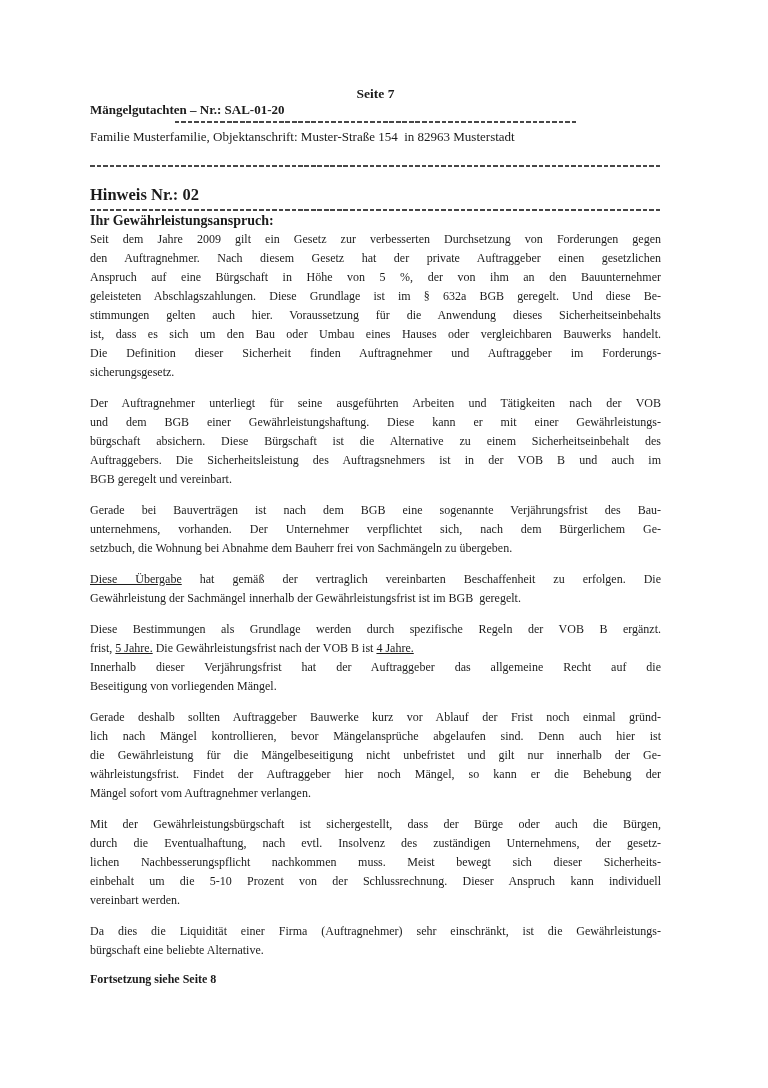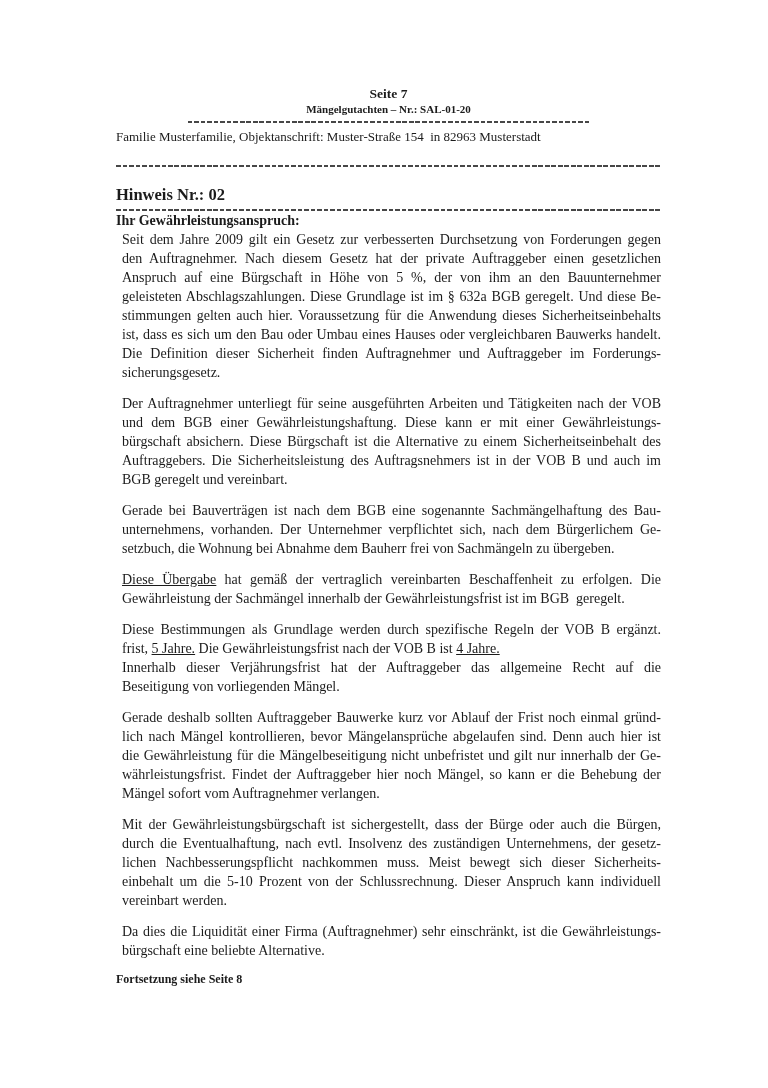--- a/index.html
+++ b/index.html
@@ -6,36 +6,36 @@
     margin: 0;
     padding: 0;
     background: #ffffff;
   }
   .page {
     position: relative;
     width: 768px;
     height: 1088px;
     background: #ffffff;
     box-sizing: border-box;
-    padding: 86px 107px 0 116px;
+    padding: 86px 107px 0 90px;
     font-family: "Liberation Serif", "DejaVu Serif", serif;
     color: #1b1b1b;
     overflow: hidden;
   }
   .hdr-page {
     text-align: center;
     font-weight: bold;
     font-size: 13.5px;
     line-height: 16px;
     white-space: pre-wrap;
   }
   .hdr-title {
-    text-align: center;
+    text-align: left;
     font-weight: bold;
-    font-size: 11px;
+    font-size: 13px;
     line-height: 15px;
     white-space: pre-wrap;
   }
   .dash {
     height: 2px;
     background: repeating-linear-gradient(90deg, #474747 0px, #474747 4.5px, transparent 4.5px, transparent 6.5px);
   }
   .dash.short {
     width: 402px;
     margin: 4px auto 6px auto;
@@ -52,22 +52,22 @@
     font-weight: bold;
     font-size: 16.5px;
     line-height: 21px;
   }
   .section-heading {
     font-weight: bold;
     font-size: 14px;
     line-height: 19px;
   }
   .para {
-    margin: 0 0 12px 6px;
-    font-size: 14px;
+    margin: 0 0 12px 0;
+    font-size: 12px;
   }
   .line {
     line-height: 19px;
     text-align: justify;
     text-align-last: justify;
   }
   .line.last, .line.nojust {
     text-align: center;
     text-align-last: left;
     white-space: pre-wrap;
@@ -109,21 +109,21 @@
 
   <div class="para">
     <div class="line">Der Auftragnehmer unterliegt für seine ausgeführten Arbeiten und Tätigkeiten nach der VOB</div>
     <div class="line">und dem BGB einer Gewährleistungshaftung. Diese kann er mit einer Gewährleistungs-</div>
     <div class="line">bürgschaft absichern. Diese Bürgschaft ist die Alternative zu einem Sicherheitseinbehalt des</div>
     <div class="line">Auftraggebers. Die Sicherheitsleistung des Auftragsnehmers ist in der VOB B und auch im</div>
     <div class="line last">BGB geregelt und vereinbart.</div>
   </div>
 
   <div class="para">
-    <div class="line">Gerade bei Bauverträgen ist nach dem BGB eine sogenannte Sachmängelhaftung des Bau-</div>
+    <div class="line">Gerade bei Bauverträgen ist nach dem BGB eine sogenannte Verjährungsfrist des Bau-</div>
     <div class="line">unternehmens, vorhanden. Der Unternehmer verpflichtet sich, nach dem Bürgerlichem Ge-</div>
     <div class="line last">setzbuch, die Wohnung bei Abnahme dem Bauherr frei von Sachmängeln zu übergeben.</div>
   </div>
 
   <div class="para">
     <div class="line"><span class="u">Diese Übergabe</span><span> hat gemäß der vertraglich vereinbarten Beschaffenheit zu erfolgen. Die</span></div>
     <div class="line last">Gewährleistung der Sachmängel innerhalb der Gewährleistungsfrist ist im BGB  geregelt.</div>
   </div>
 
   <div class="para">

